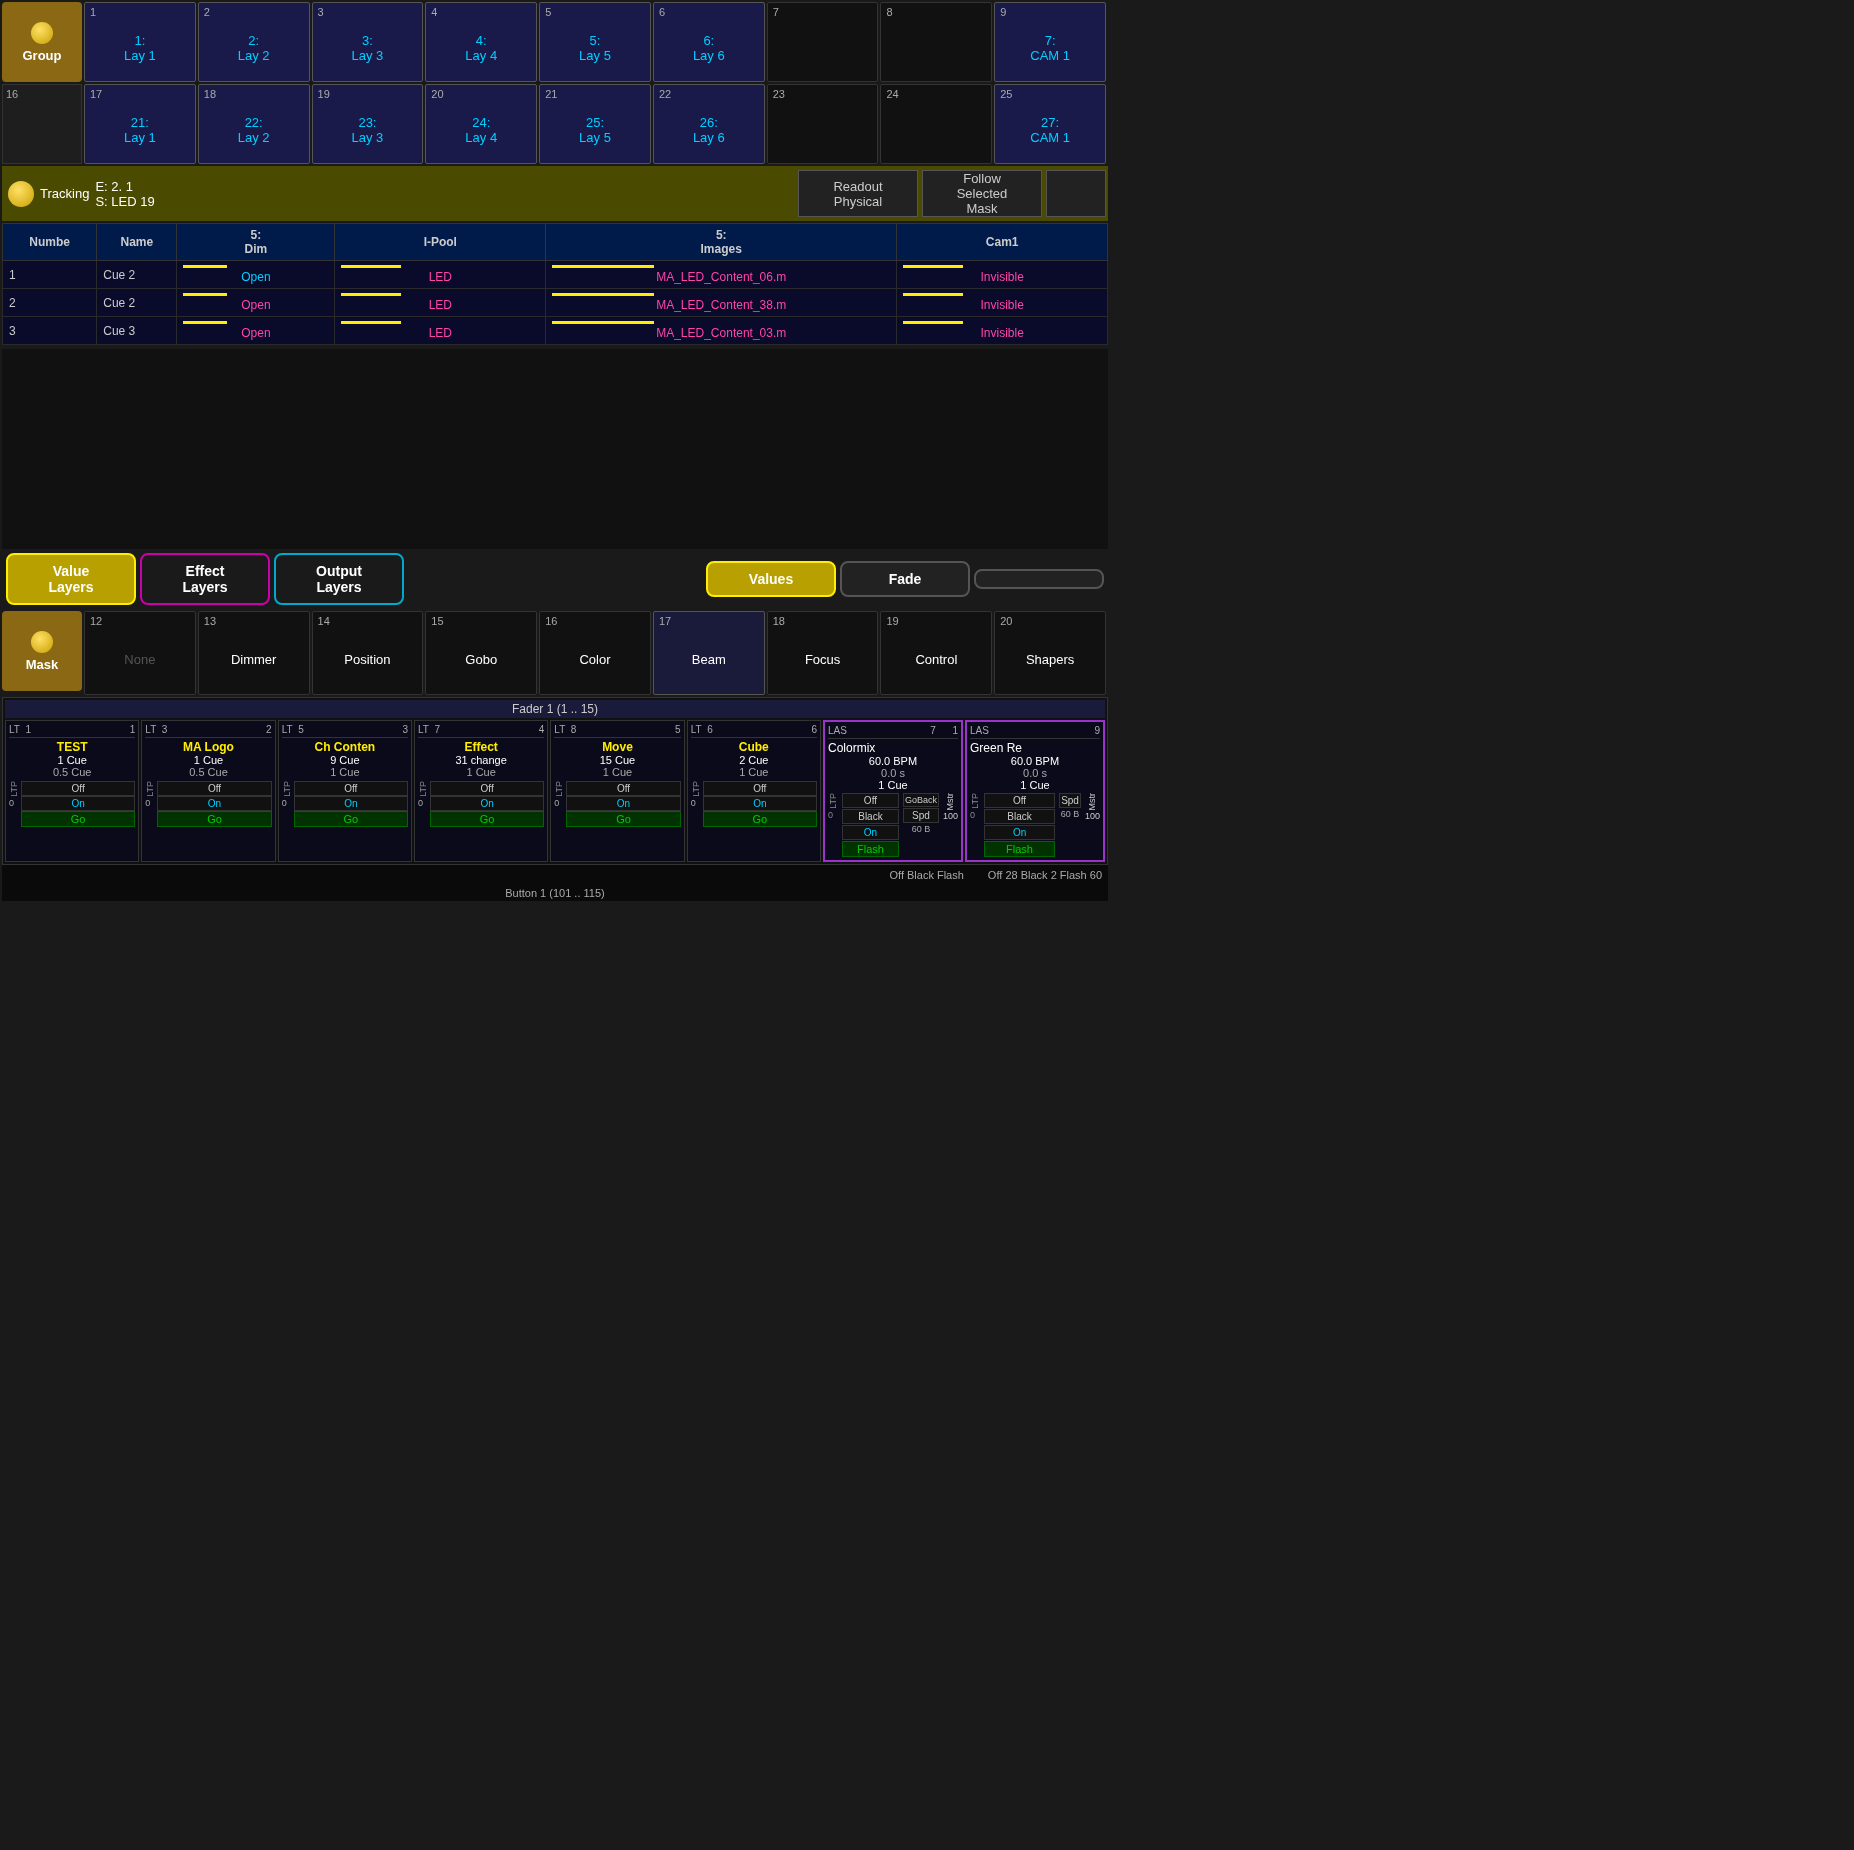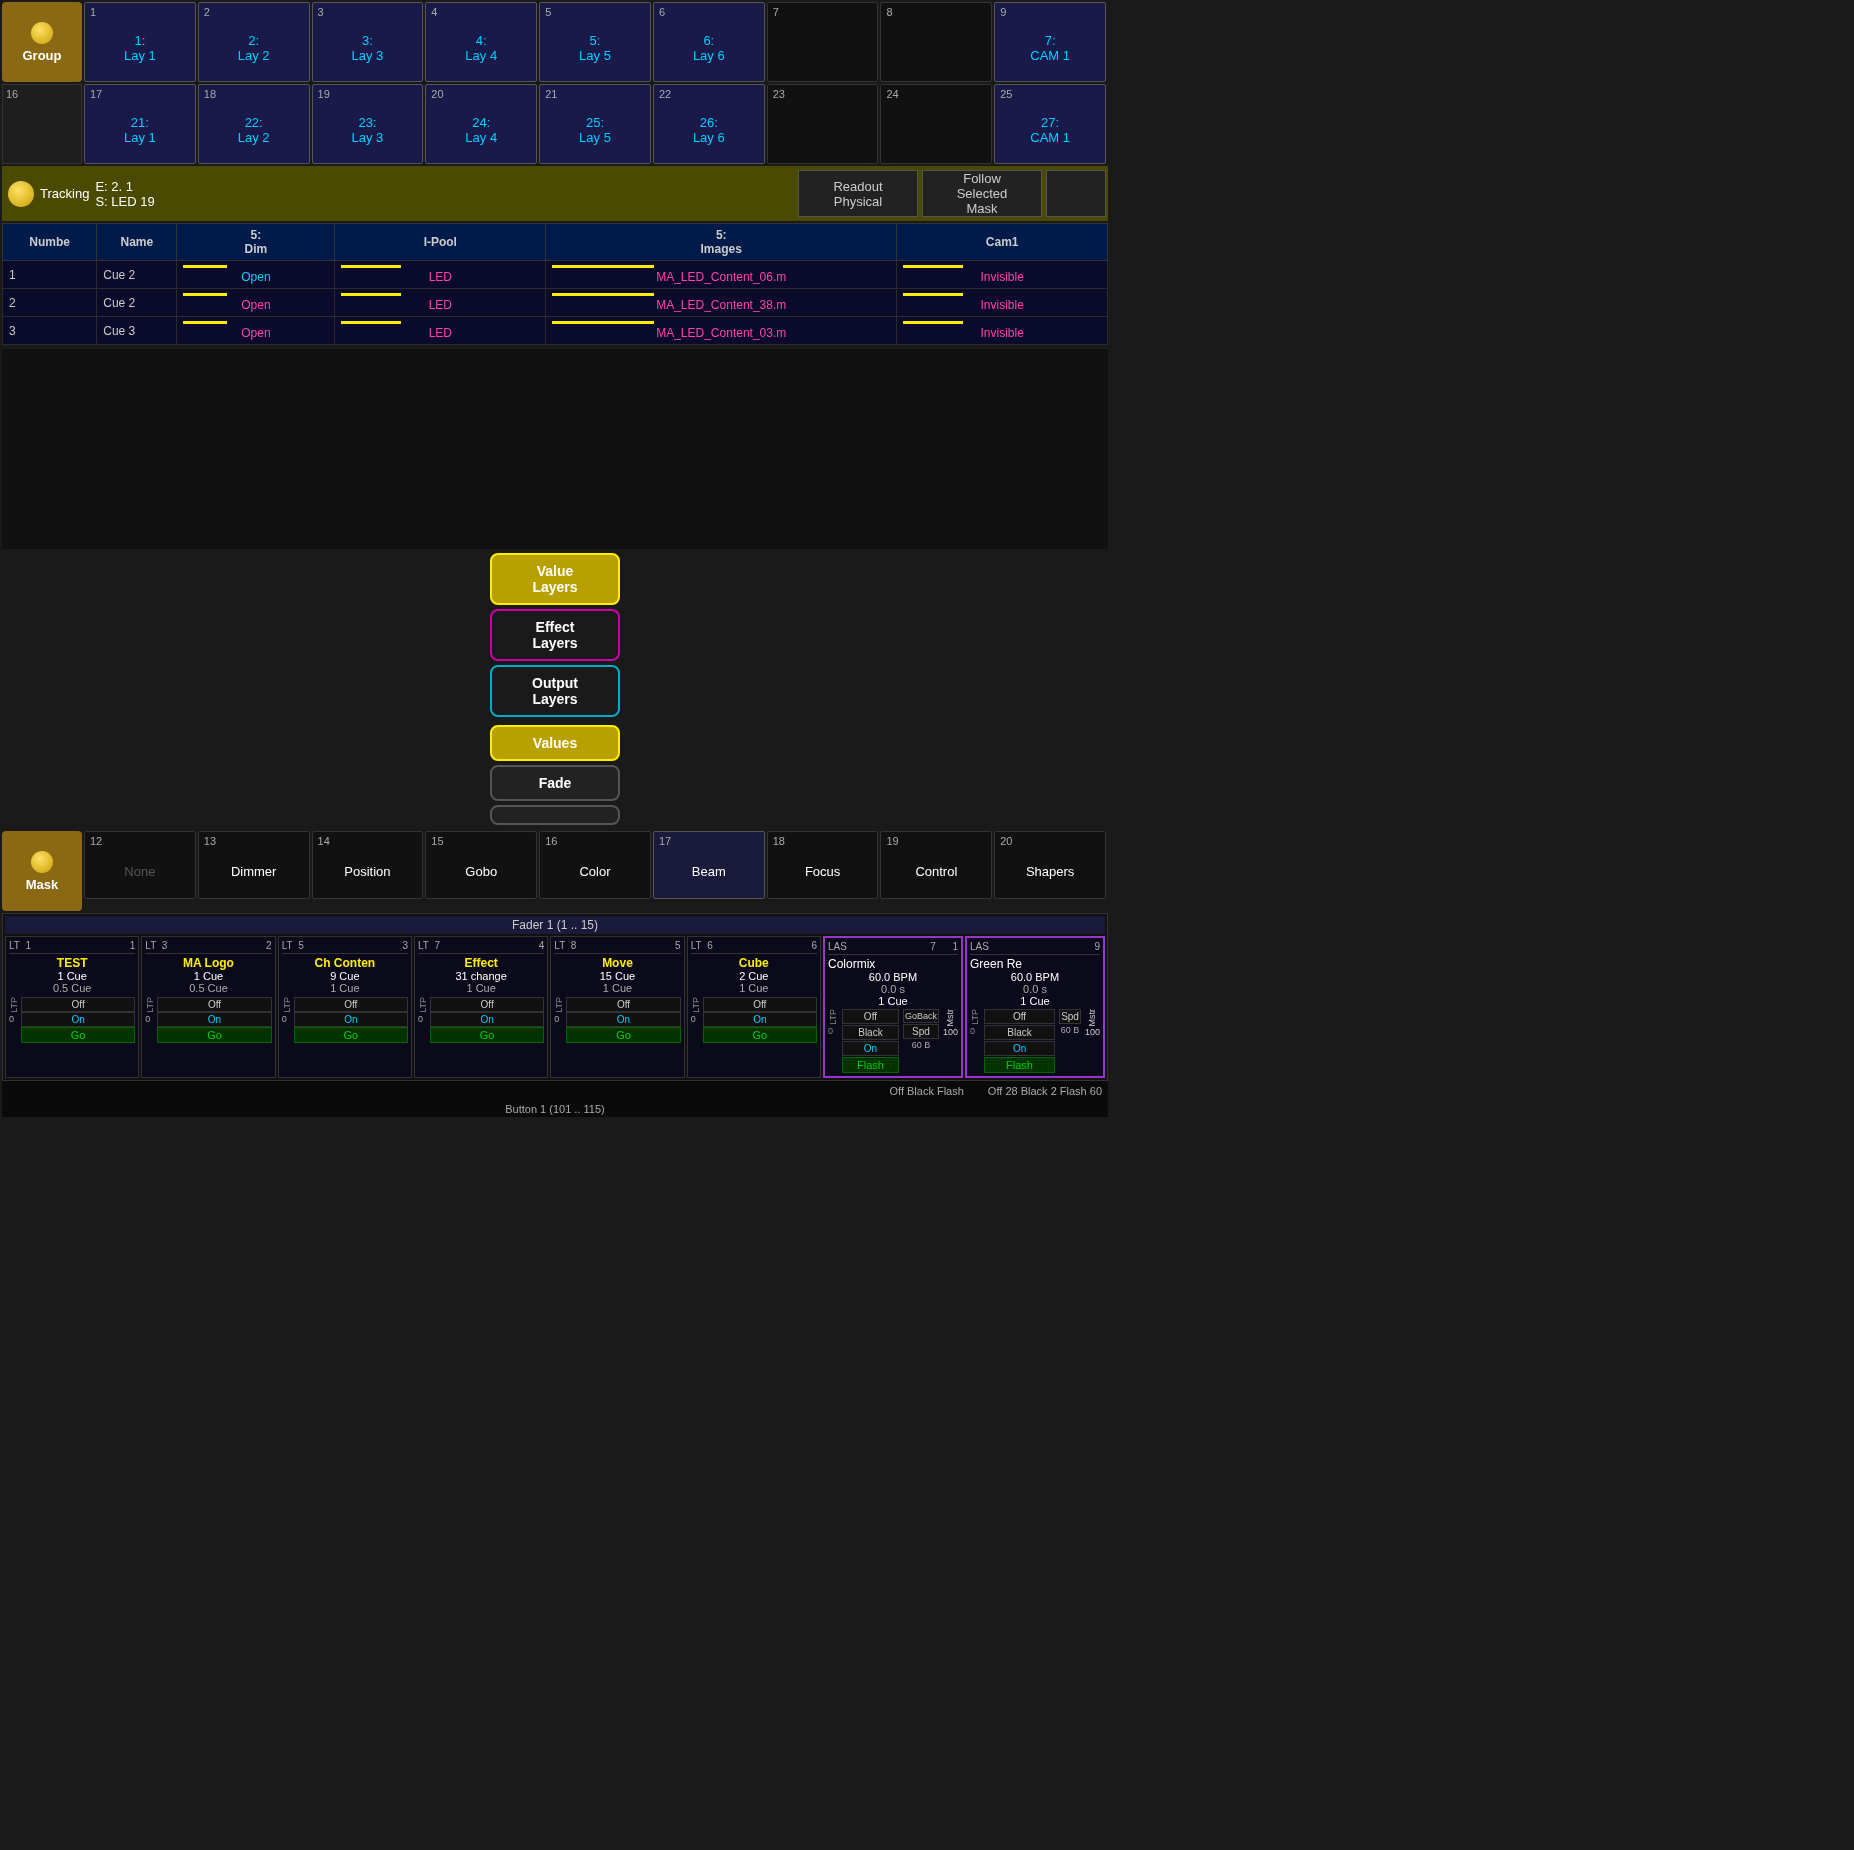--- a/index.html
+++ b/index.html
@@ -200,21 +200,21 @@
 
     
     .empty-space {
       height: 200px;
       background: #111;
     }
 
     
     .layer-btns {
       display: flex;
-      flex-direction: column;
+      flex-direction: row;
       padding: 4px;
       gap: 4px;
       align-items: center;
     }
     .layer-btn {
       border-radius: 8px;
       padding: 8px 18px;
       font-size: 14px;
       font-weight: bold;
       text-align: center;
@@ -276,21 +276,21 @@
     }
     .mask-label-cell .label {
       color: #fff;
       font-size: 13px;
       font-weight: bold;
     }
     .mask-cell {
       background: #111;
       border: 1px solid #333;
       flex: 1;
-      height: 68px;
+      height: 84px;
       display: flex;
       flex-direction: column;
       justify-content: space-between;
       padding: 3px 5px;
       margin-right: 2px;
       border-radius: 2px;
       cursor: pointer;
     }
     .mask-cell .cell-num {
       color: #aaa;

